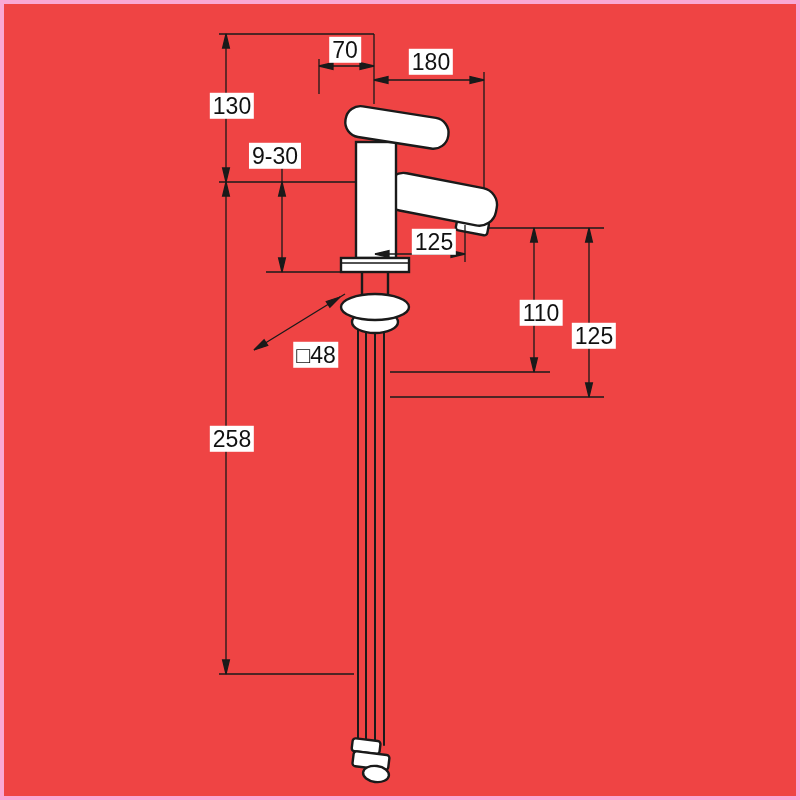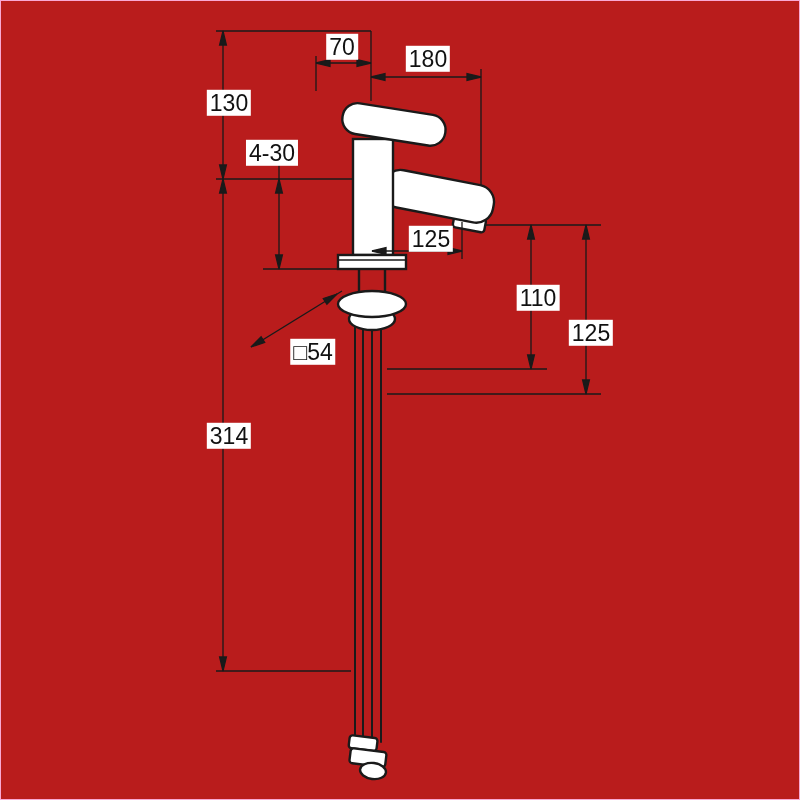--- a/index.html
+++ b/index.html
@@ -1,17 +1,17 @@
 <!DOCTYPE html>
 <html><head>
 <meta charset="utf-8">
 <style>
   html,body{margin:0;padding:0;background:#fff;}
-  .page{position:relative;width:800px;height:800px;background:#b91c1c;overflow:hidden;
-        border:1px solid #f9a8d4;box-sizing:border-box;
+  .page{position:relative;width:800px;height:800px;background:#ef4444;overflow:hidden;
+        border:4px solid #f9a8d4;box-sizing:border-box;
         font-family:"Liberation Sans", sans-serif;}
   svg{position:absolute;left:0;top:0;}
   .dim-label{
     position:absolute;
     transform:translate(-50%,-50%);
     background:#ffffff;
     padding:0 3px;
     font:400 23px/1.15 "Liberation Sans", sans-serif;
     color:#111111;
     white-space:nowrap;
@@ -118,20 +118,20 @@
         <line x1="250" y1="346" x2="341" y2="290"></line>
         <polygon points="336,293 325.9,303.2 322.3,297.5"></polygon>
         <polygon points="250,346 263.7,341.5 260.1,335.8"></polygon>
       </g>
     </g>
   </svg>
 
   <div class="dim-label" style="left:341px;top:46px">70</div>
   <div class="dim-label" style="left:427px;top:58px">180</div>
   <div class="dim-label" style="left:228px;top:102px">130</div>
-  <div class="dim-label" style="left:271px;top:152px">4-30</div>
+  <div class="dim-label" style="left:271px;top:152px">9-30</div>
   <div class="dim-label" style="left:430px;top:238px">125</div>
-  <div class="dim-label" style="left:537px;top:297px">110</div>
+  <div class="dim-label" style="left:537px;top:309px">110</div>
   <div class="dim-label" style="left:590px;top:332px">125</div>
-  <div class="dim-label" style="left:312px;top:351px">□54</div>
-  <div class="dim-label" style="left:228px;top:435px">314</div>
+  <div class="dim-label" style="left:312px;top:351px">□48</div>
+  <div class="dim-label" style="left:228px;top:435px">258</div>
 
 </div>
 
 </body></html>

